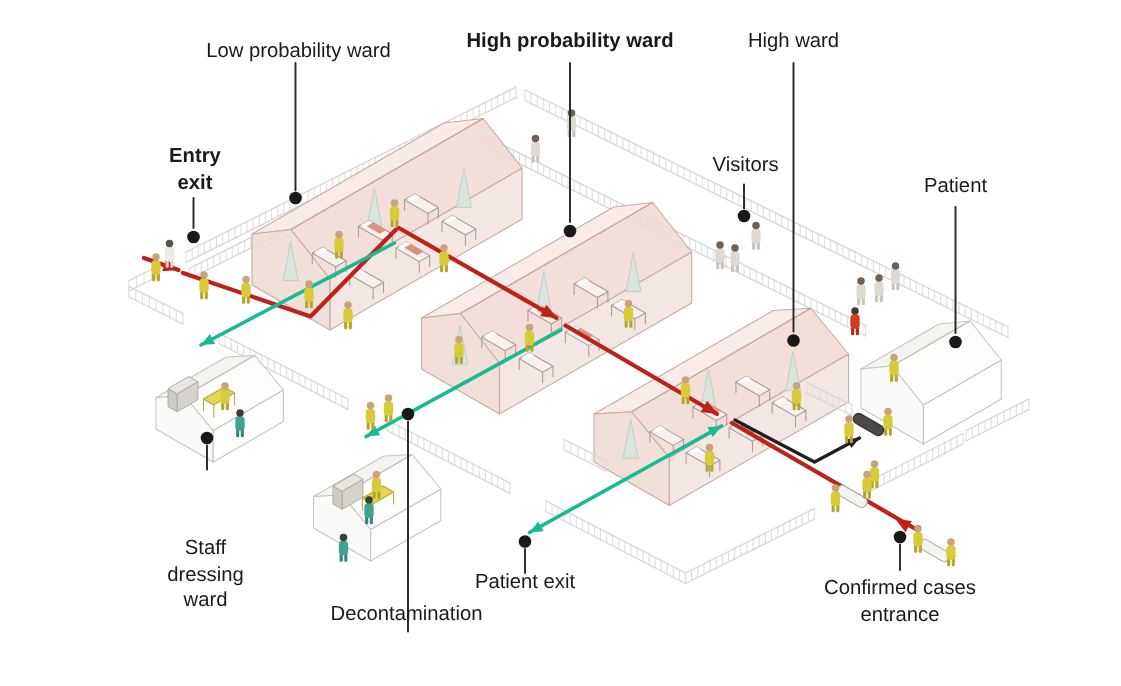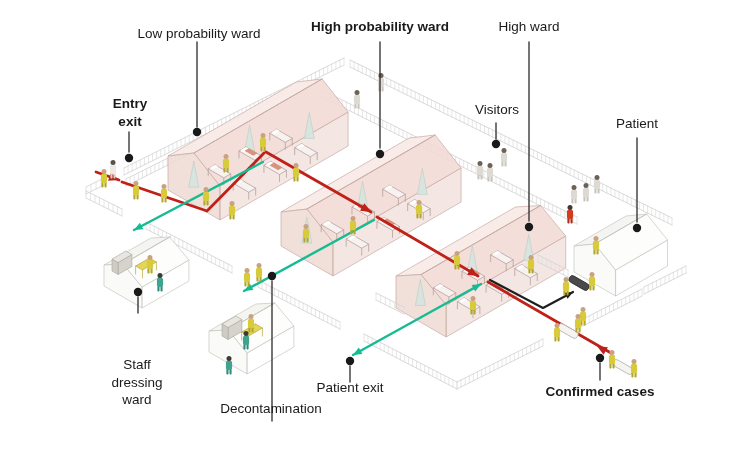--- a/index.html
+++ b/index.html
@@ -799,17 +799,18 @@
         <span>Staff</span>
         <span>dressing</span>
         <span>ward</span>
       </div>
       <div class="label" style="left: 350px; top: 379px;">
         <span>Patient exit</span>
       </div>
       <div class="label" style="left: 271px; top: 400px;">
         <span>Decontamination</span>
       </div>
-      <div class="label" style="left: 600px; top: 383px; font-weight: bold;">
+      <div class="label" style="left: 600px; top: 383px;">
         <span>Confirmed cases</span>
+        <span>entrance</span>
       </div>
     </div>
 </div>
 
 </body></html>

